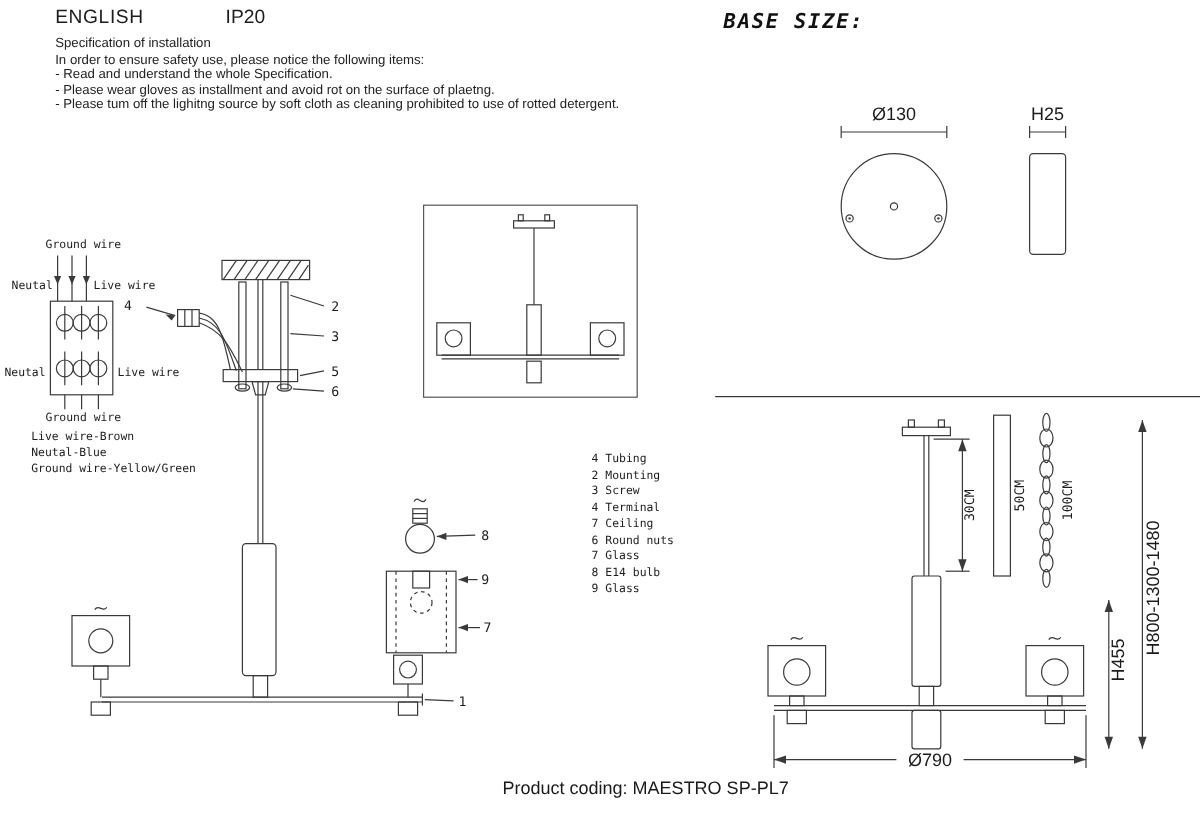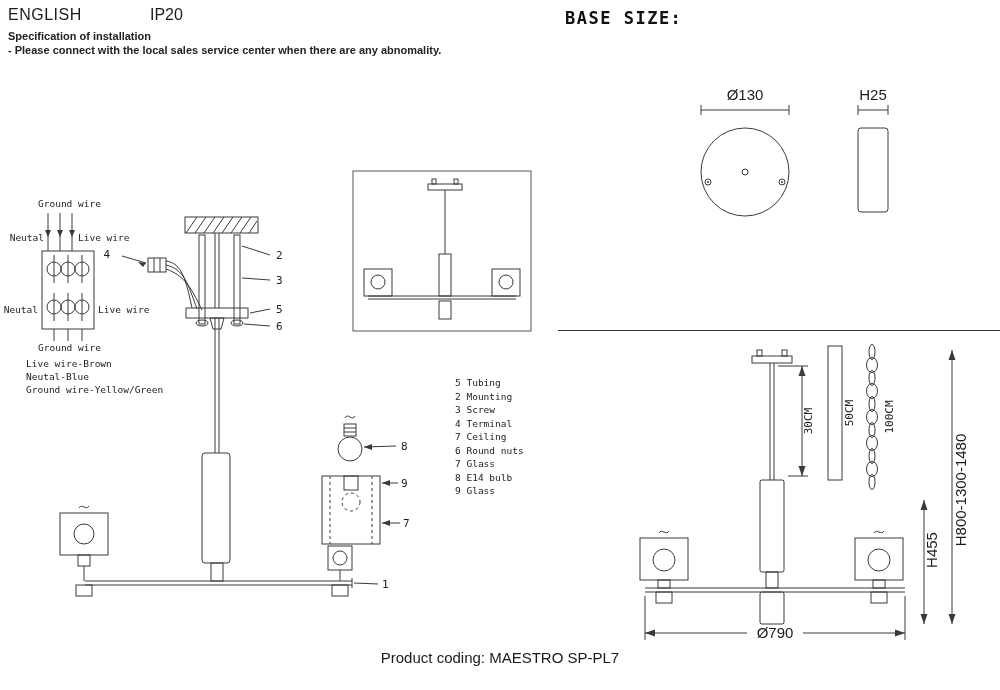--- a/index.html
+++ b/index.html
@@ -1,27 +1,27 @@
 <!DOCTYPE html>
 <html><head>
 <meta charset="utf-8">
 <style>
   * { margin:0; padding:0; box-sizing:border-box; }
   html,body { background:#ffffff; }
   .page { position:relative; width:1000px; height:690px; background:#fff; color:#1c1c1c;
           font-family:"Liberation Sans", sans-serif; overflow:hidden; }
-  .abs { position:absolute; }
+  .abs { position:absolute;margin-left:38px; }
   .lang  { left:8px;  top:6px;  font-size:16px; letter-spacing:.5px; }
   .ip    { left:150px; top:6px; font-size:16px; }
-  .spec  { left:8px; top:30px; font-size:11px; line-height:12.5px; color:#222; width:530px;font-weight:bold; }
+  .spec  { left:8px; top:30px; font-size:11px; line-height:12.5px; color:#222; width:530px; }
   .spec .t { margin-bottom:1px; }
   .parts { left:455px; top:376px; font-family:"DejaVu Sans Mono", monospace;
            font-size:9.5px; line-height:13.5px; color:#1c1c1c; }
   .sec-title { font-family:"DejaVu Sans Mono", monospace; font-weight:bold;
-               font-size:17px; letter-spacing:1.5px; color:#111; }
+               font-size:17px; letter-spacing:1.5px; color:#111;font-style:italic; }
   .base-title { left:565px; top:8px; }
   .fix-title  { left:567px; top:337px; }
   .divider { left:558px; top:330px; width:442px; height:0; border-top:1.4px solid #333; }
   .footer  { left:0; top:649px; width:1000px; text-align:center; font-size:15px; color:#1a1a1a; }
   svg { position:absolute; overflow:visible; }
   svg text { fill:#1c1c1c; }
   .t9  { font:9.5px "DejaVu Sans Mono", monospace; }
   .t11 { font:11px "DejaVu Sans Mono", monospace; }
   .t15 { font:15px "Liberation Sans", sans-serif; }
   .ln  { stroke:#3a3a3a; stroke-width:1; fill:none; }
@@ -31,21 +31,24 @@
 </head>
 <body>
 
 <div class="page">
 
   <div class="abs lang">ENGLISH</div>
   <div class="abs ip">IP20</div>
 
   <div class="abs spec">
     <div class="t">Specification of installation</div>
-    <div>- Please connect with the local sales service center when there are any abnomality.</div>
+    <div>In order to ensure safety use, please notice the following items:</div>
+    <div>- Read and understand the whole Specification.</div>
+    <div>- Please wear gloves as installment and avoid rot on the surface of plaetng.</div>
+    <div>- Please tum off the lighitng source by soft cloth as cleaning prohibited to use of rotted detergent.</div>
   </div>
 
   <svg style="left:10px; top:193px" width="215" height="205" viewBox="0 0 215 205">
     <text class="t9" x="28" y="14">Ground wire</text>
     <g class="ln">
       <line x1="38" y1="20" x2="38" y2="58"></line>
       <line x1="50" y1="20" x2="50" y2="58"></line>
       <line x1="62" y1="20" x2="62" y2="58"></line>
       <path class="fl" d="M38 44 l-3 -7 l6 0 z"></path>
       <path class="fl" d="M50 44 l-3 -7 l6 0 z"></path>
@@ -200,21 +203,21 @@
       <line x1="16" y1="129" x2="164" y2="129"></line>
       <rect x="12" y="99" width="28" height="27"></rect>
         <circle cx="26" cy="112" r="7"></circle>
       <rect x="140" y="99" width="28" height="27"></rect>
         <circle cx="154" cy="112" r="7"></circle>
       <rect x="87" y="131" width="12" height="18"></rect>
     </g>
   </svg>
 
   <div class="abs parts">
-    <div>5 Tubing</div>
+    <div>4 Tubing</div>
     <div>2 Mounting</div>
     <div>3 Screw</div>
     <div>4 Terminal</div>
     <div>7 Ceiling</div>
     <div>6 Round nuts</div>
     <div>7 Glass</div>
     <div>8 E14 bulb</div>
     <div>9 Glass</div>
   </div>
 

